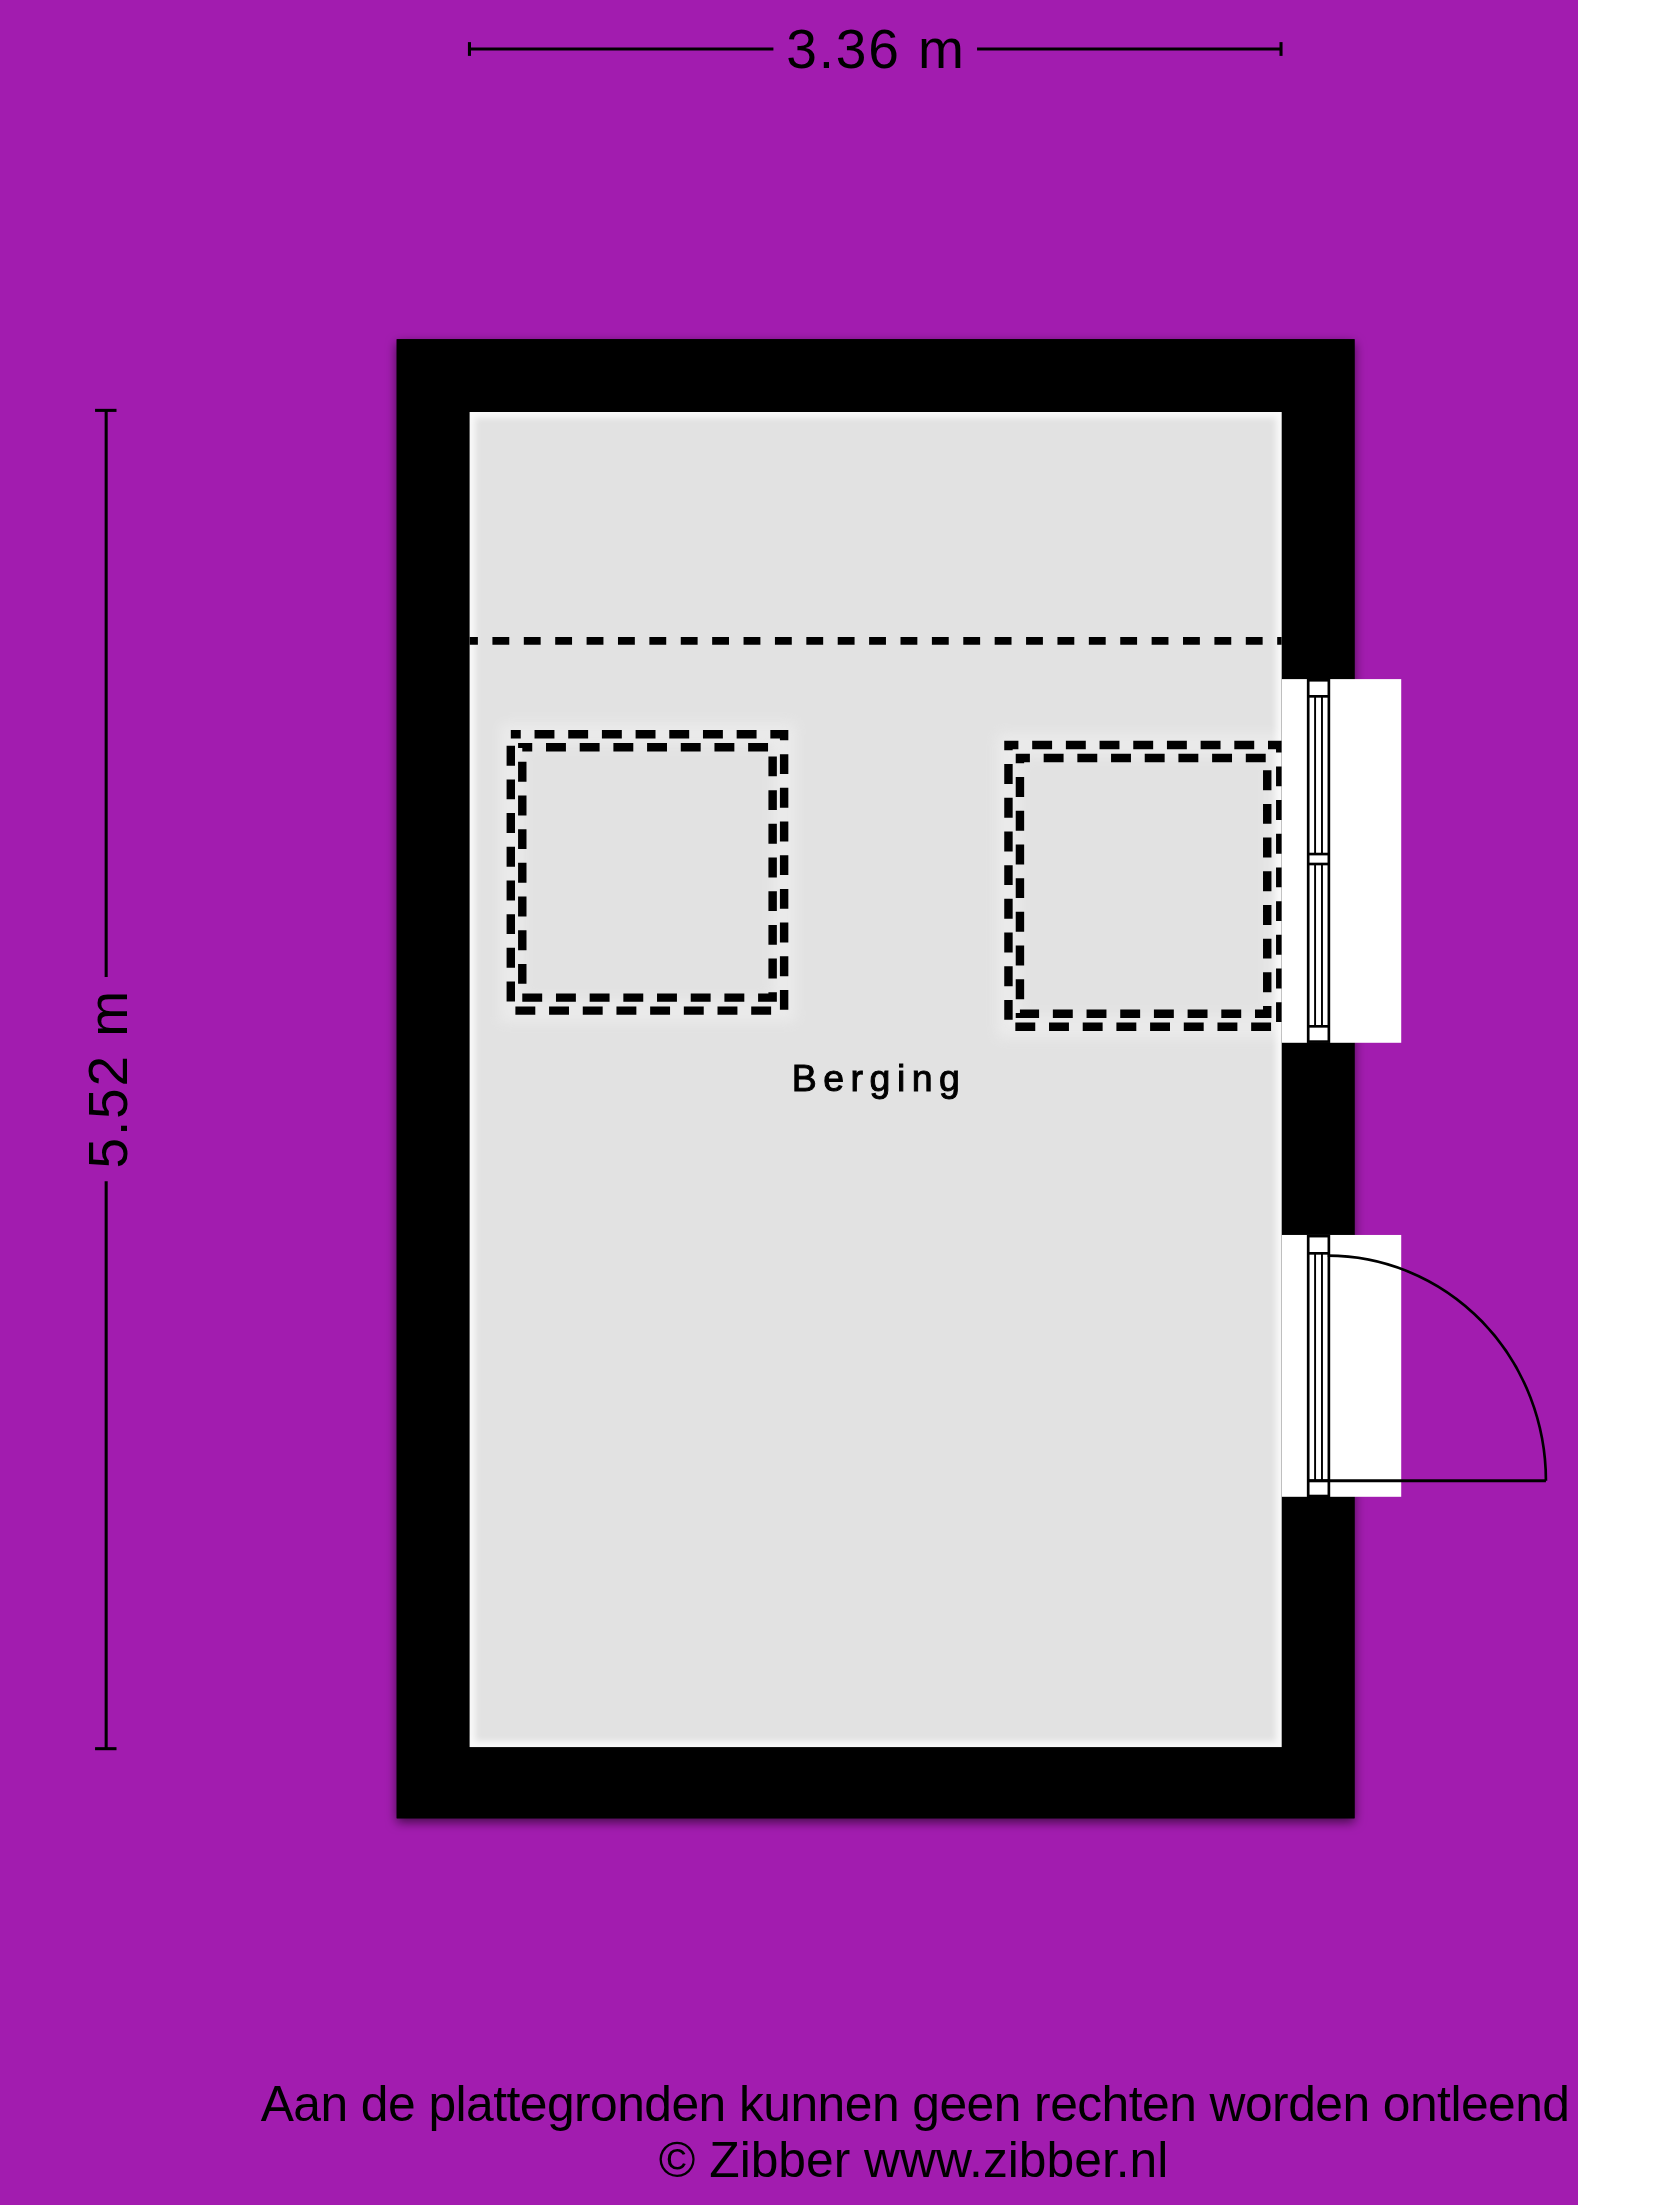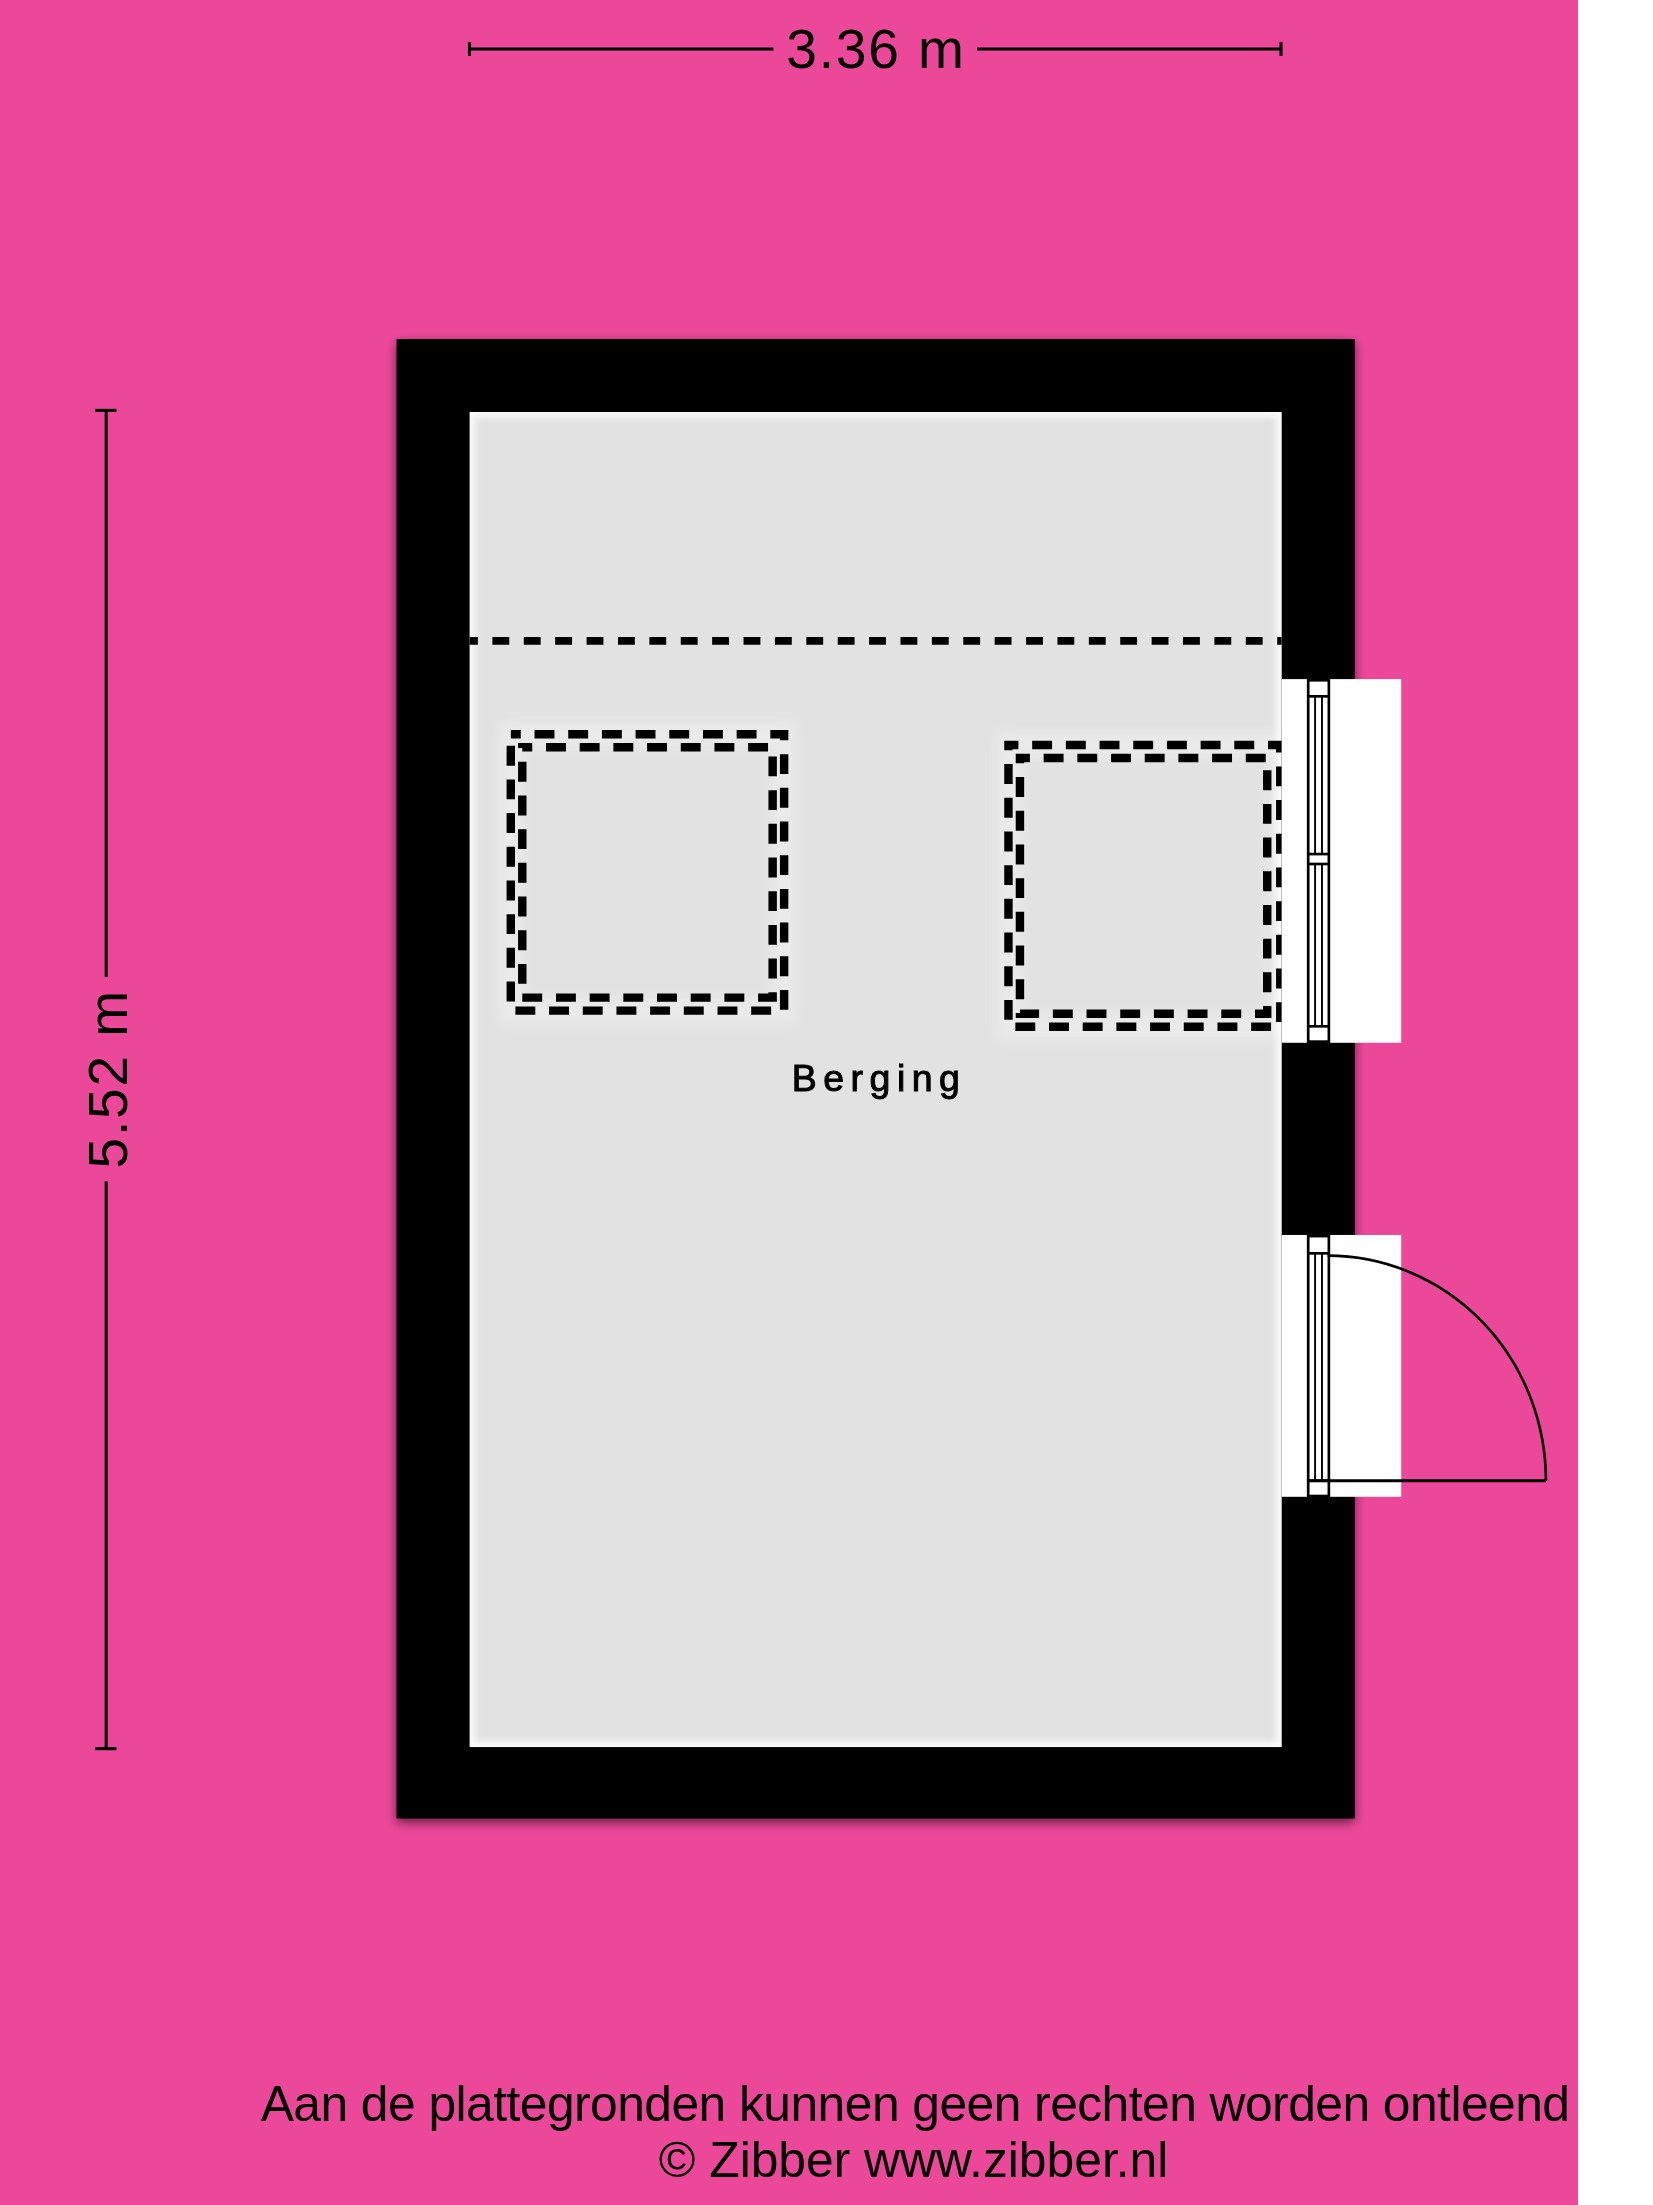--- a/index.html
+++ b/index.html
@@ -1,16 +1,16 @@
 <!DOCTYPE html>
 <html style="font-size:12.3px"><head>
 <meta charset="utf-8">
 <style>
   html,body{margin:0;padding:0;background:#ffffff;}
-  #page{position:relative;width:1578px;height:2205px;background:#ec4899;overflow:hidden;
+  #page{position:relative;width:1578px;height:2205px;background:#a21caf;overflow:hidden;
         font-family:"Liberation Sans",sans-serif;}
   svg{position:absolute;left:0;top:0;}
 </style>
 </head>
 <body>
 <div id="page">
 <svg width="1654" height="2205" viewBox="0 0 2160 2880">
   <defs>
     <filter id="ds" x="-10%" y="-10%" width="120%" height="120%">
       <feDropShadow dx="0" dy="5" stdDeviation="7" flood-color="#000000" flood-opacity="0.6"></feDropShadow>

